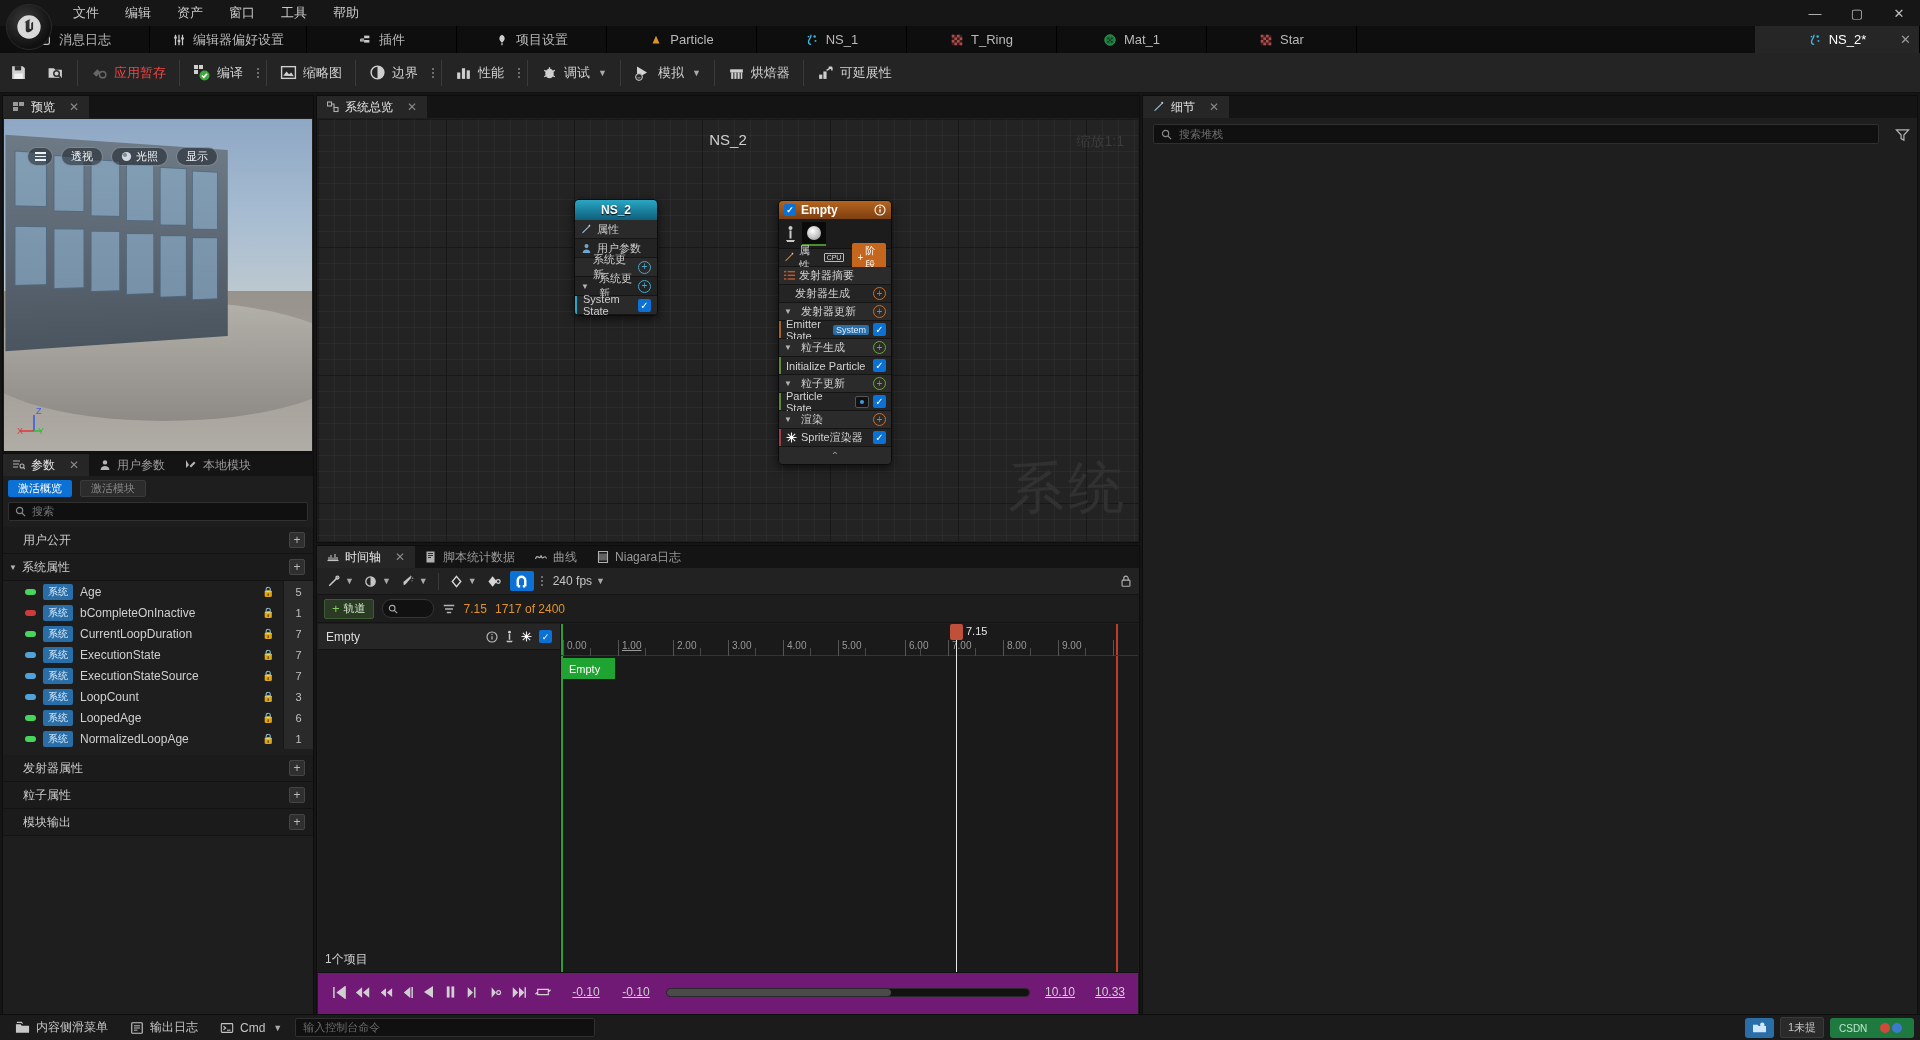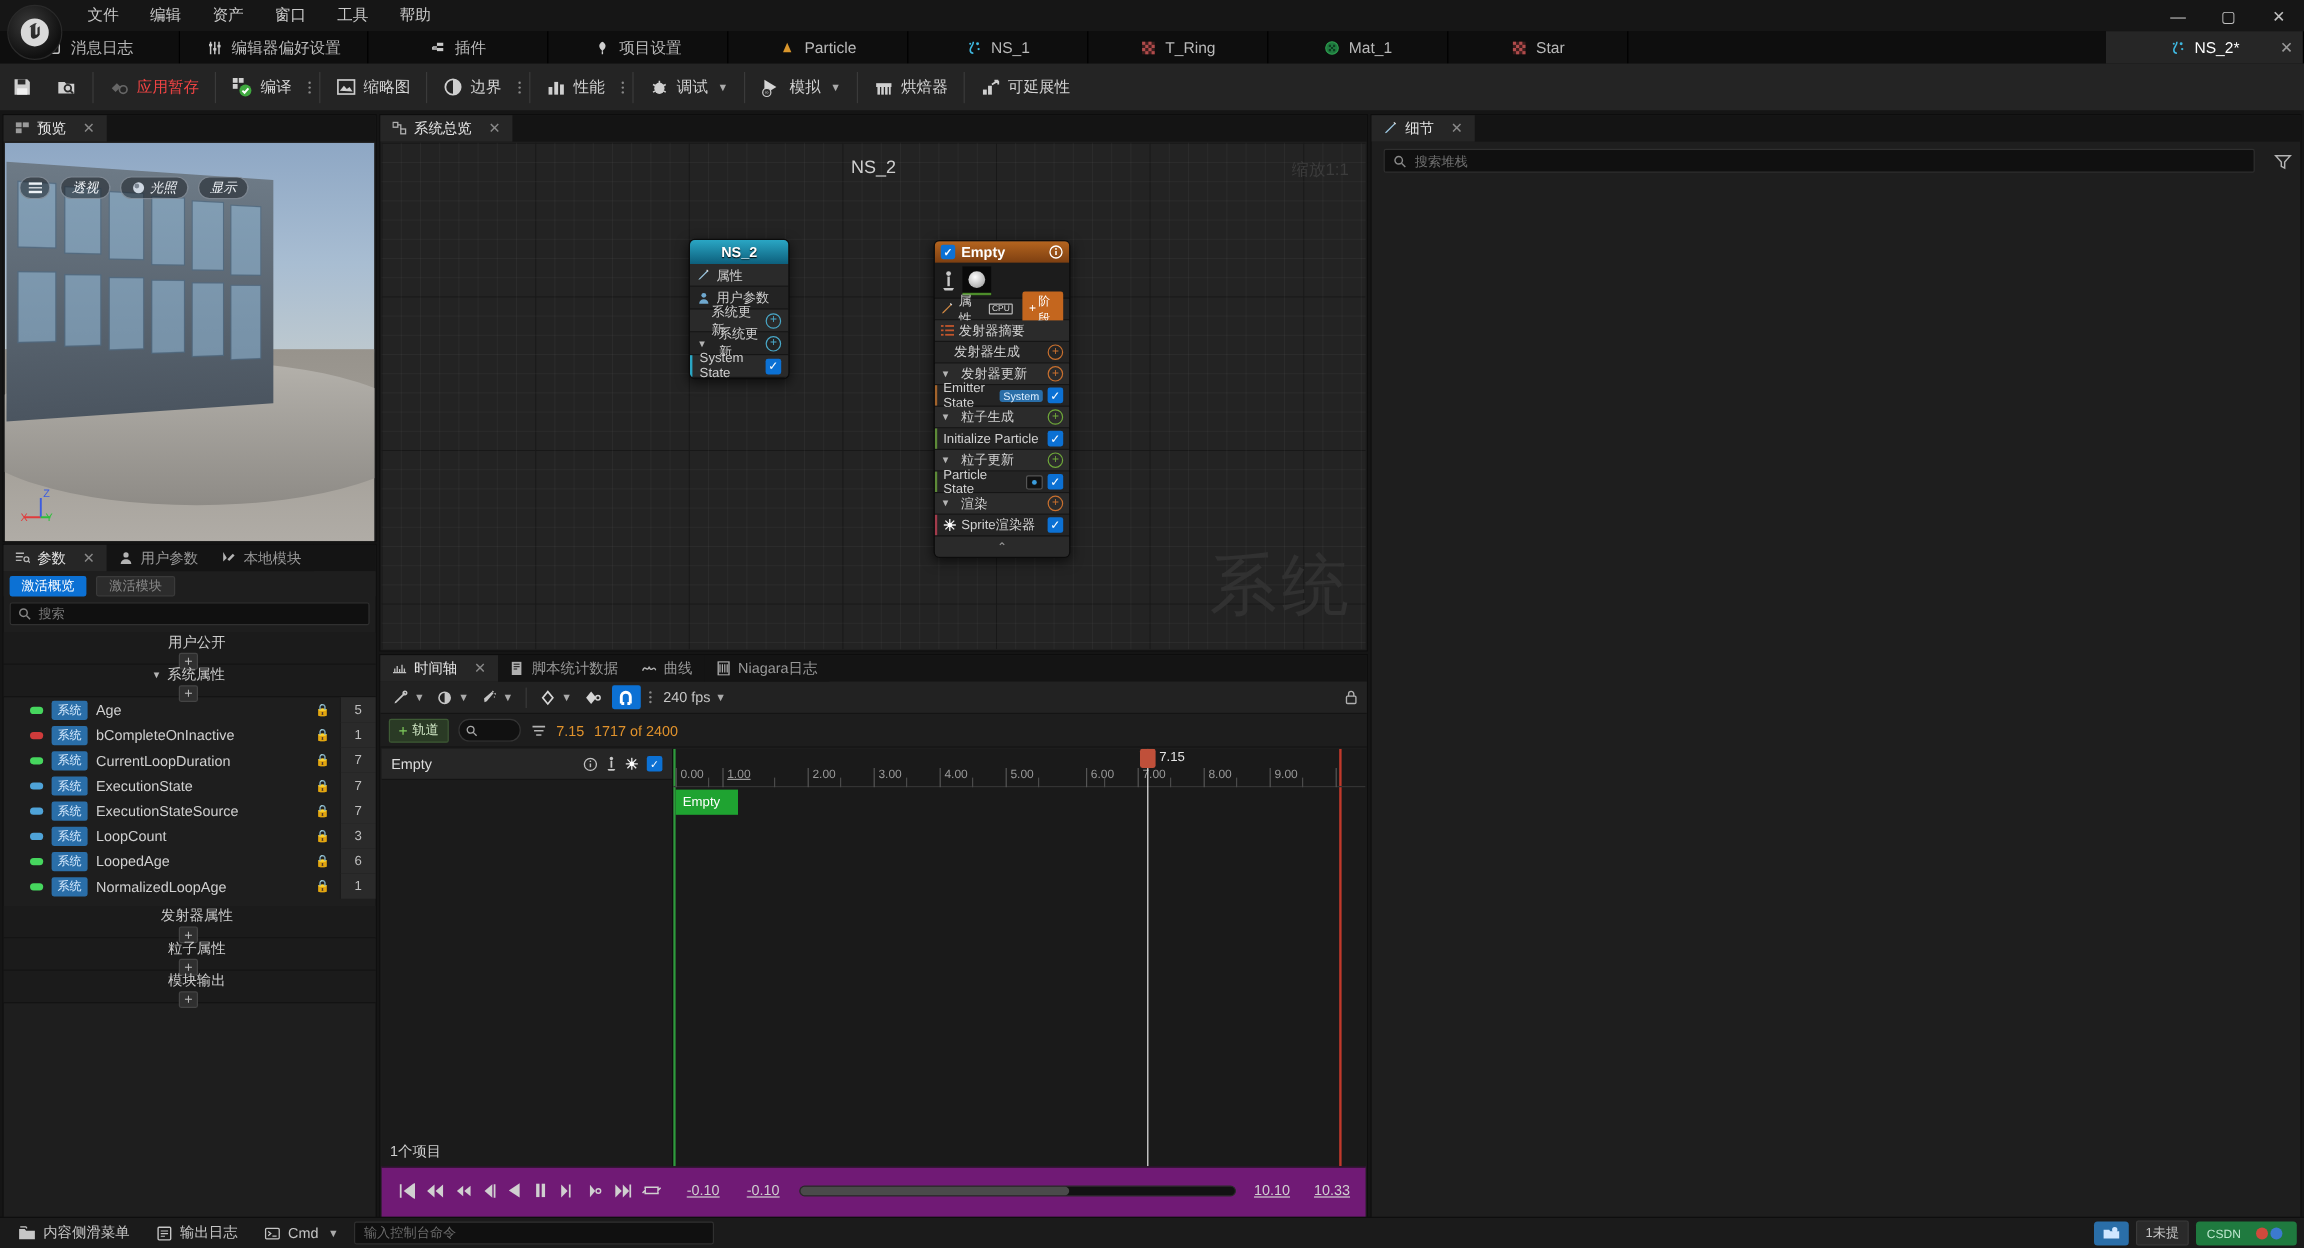--- a/index.html
+++ b/index.html
@@ -54,38 +54,38 @@
   .vp-img { position:absolute; left:1px; top:23px; width:308px; height:332px; overflow:hidden; }
   .vp-sky { position:absolute; inset:0;
     background:linear-gradient(180deg,#8ea7c4 0%, #a8bdd2 30%, #bcc8cf 52%, #9a9a97 53%, #9d9d9a 100%); }
   .vp-bldg { position:absolute; left:6px; top:24px; width:230px; height:200px;
     background:linear-gradient(180deg,#6d7a86,#4b5560); transform:perspective(420px) rotateY(16deg); }
   .vp-win { position:absolute; background:rgba(150,190,220,.55); border:1px solid rgba(40,60,80,.5); }
   .vp-ground { position:absolute; left:0; bottom:0; width:100%; height:160px;
     background:linear-gradient(180deg,#97938c 0%, #a5a19a 60%, #b0aca6 100%); }
   .vp-curb { position:absolute; left:-30px; bottom:30px; width:380px; height:120px; border-radius:50%;
     background:linear-gradient(180deg,#b4b1ab,#8e8b86); }
-  .vp-buttons { position:absolute; left:12px; top:28px; display:flex; gap:8px; z-index:4;font-style:italic; }
+  .vp-buttons { position:absolute; left:23px; top:28px; display:flex; gap:8px; z-index:4; }
   .vp-btn { height:19px; border-radius:10px; background:rgba(28,32,38,.55); border:1px solid rgba(200,210,225,.45);
             color:#eef2f6; font-size:11px; display:flex; align-items:center; gap:4px; padding:0 9px; }
   .vp-btn.ham { width:26px; padding:0; justify-content:center; }
   .ham-lines { display:flex; flex-direction:column; gap:2px; }
   .ham-lines i { display:block; width:11px; height:1.5px; background:#eef2f6; }
   .vp-gizmo { position:absolute; left:10px; bottom:14px; width:36px; height:36px; z-index:4; }
 
   
   #params-panel { left:2px; top:453px; width:312px; height:568px; }
   .pp-subtabs { display:flex; height:21px; padding:4px 5px 0 5px; gap:8px; background:#1e1e1e; }
   .pp-pill { height:17px; border-radius:2px; font-size:11px; padding:0 10px; display:flex; align-items:center; }
   .pp-pill.on { background:#0c71d4; color:#fff; }
   .pp-pill.off { background:#2c2c2c; color:#888; border:1px solid #3a3a3a; }
   .pp-search { margin:5px 5px 0 5px; height:19px; background:#101010; border:1px solid #303030; border-radius:2px;
                display:flex; align-items:center; gap:6px; padding:0 6px; color:#777; font-size:11px; }
   .pp-sec { height:27px; display:flex; align-items:center; justify-content:space-between; padding:0 8px 0 6px;
-            background:#1b1b1b; border-bottom:1px solid #131313; font-size:12px; color:#ccc;flex-direction:column; }
+            background:#1b1b1b; border-bottom:1px solid #131313; font-size:12px; color:#ccc; }
   .pp-plus { width:16px; height:16px; background:#2f2f2f; border:1px solid #444; border-radius:2px;
              display:flex; align-items:center; justify-content:center; color:#bbb; font-size:12px; line-height:1; }
   .pp-row { height:21px; display:flex; align-items:center; padding-left:22px; font-size:12px; color:#d0d0d0; gap:7px; position:relative; }
   .pp-dot { width:11px; height:6px; border-radius:3px; flex:none; }
   .pp-badge { background:#2a6ea8; color:#d8ecff; font-size:10px; border-radius:2px; padding:1px 5px; flex:none; }
   .pp-lock { position:absolute; right:38px; color:#8a8a8a; font-size:10px; }
   .pp-val { position:absolute; right:0; width:30px; height:21px; background:#2a2a2a; border-left:1px solid #171717;
             display:flex; align-items:center; justify-content:center; font-size:11px; color:#c0c0c0; }
   .pp-tri { color:#b4b4b4; font-size:8px; margin-right:5px; }
 
@@ -1030,21 +1030,21 @@
       </div>
     </div>
     <div class="tl-count">1个项目</div>
 
     <div class="tl-right">
       <div class="tl-section"></div>
       <div class="tl-startbar"></div>
       <div class="tl-ruler">
         <div class="tl-tick" style="left:2px;">0.00</div>
         <div class="tl-minor" style="left:29px;"></div>
-        <div class="tl-tick" style="left:41px;text-decoration:underline;">1.00</div>
+        <div class="tl-tick" style="left:57px;text-decoration:underline;">1.00</div>
         <div class="tl-minor" style="left:84px;"></div>
         <div class="tl-tick" style="left:112px;">2.00</div>
         <div class="tl-minor" style="left:139px;"></div>
         <div class="tl-tick" style="left:167px;">3.00</div>
         <div class="tl-minor" style="left:194px;"></div>
         <div class="tl-tick" style="left:222px;">4.00</div>
         <div class="tl-minor" style="left:249px;"></div>
         <div class="tl-tick" style="left:277px;">5.00</div>
         <div class="tl-minor" style="left:304px;"></div>
         <div class="tl-tick" style="left:344px;">6.00</div>

